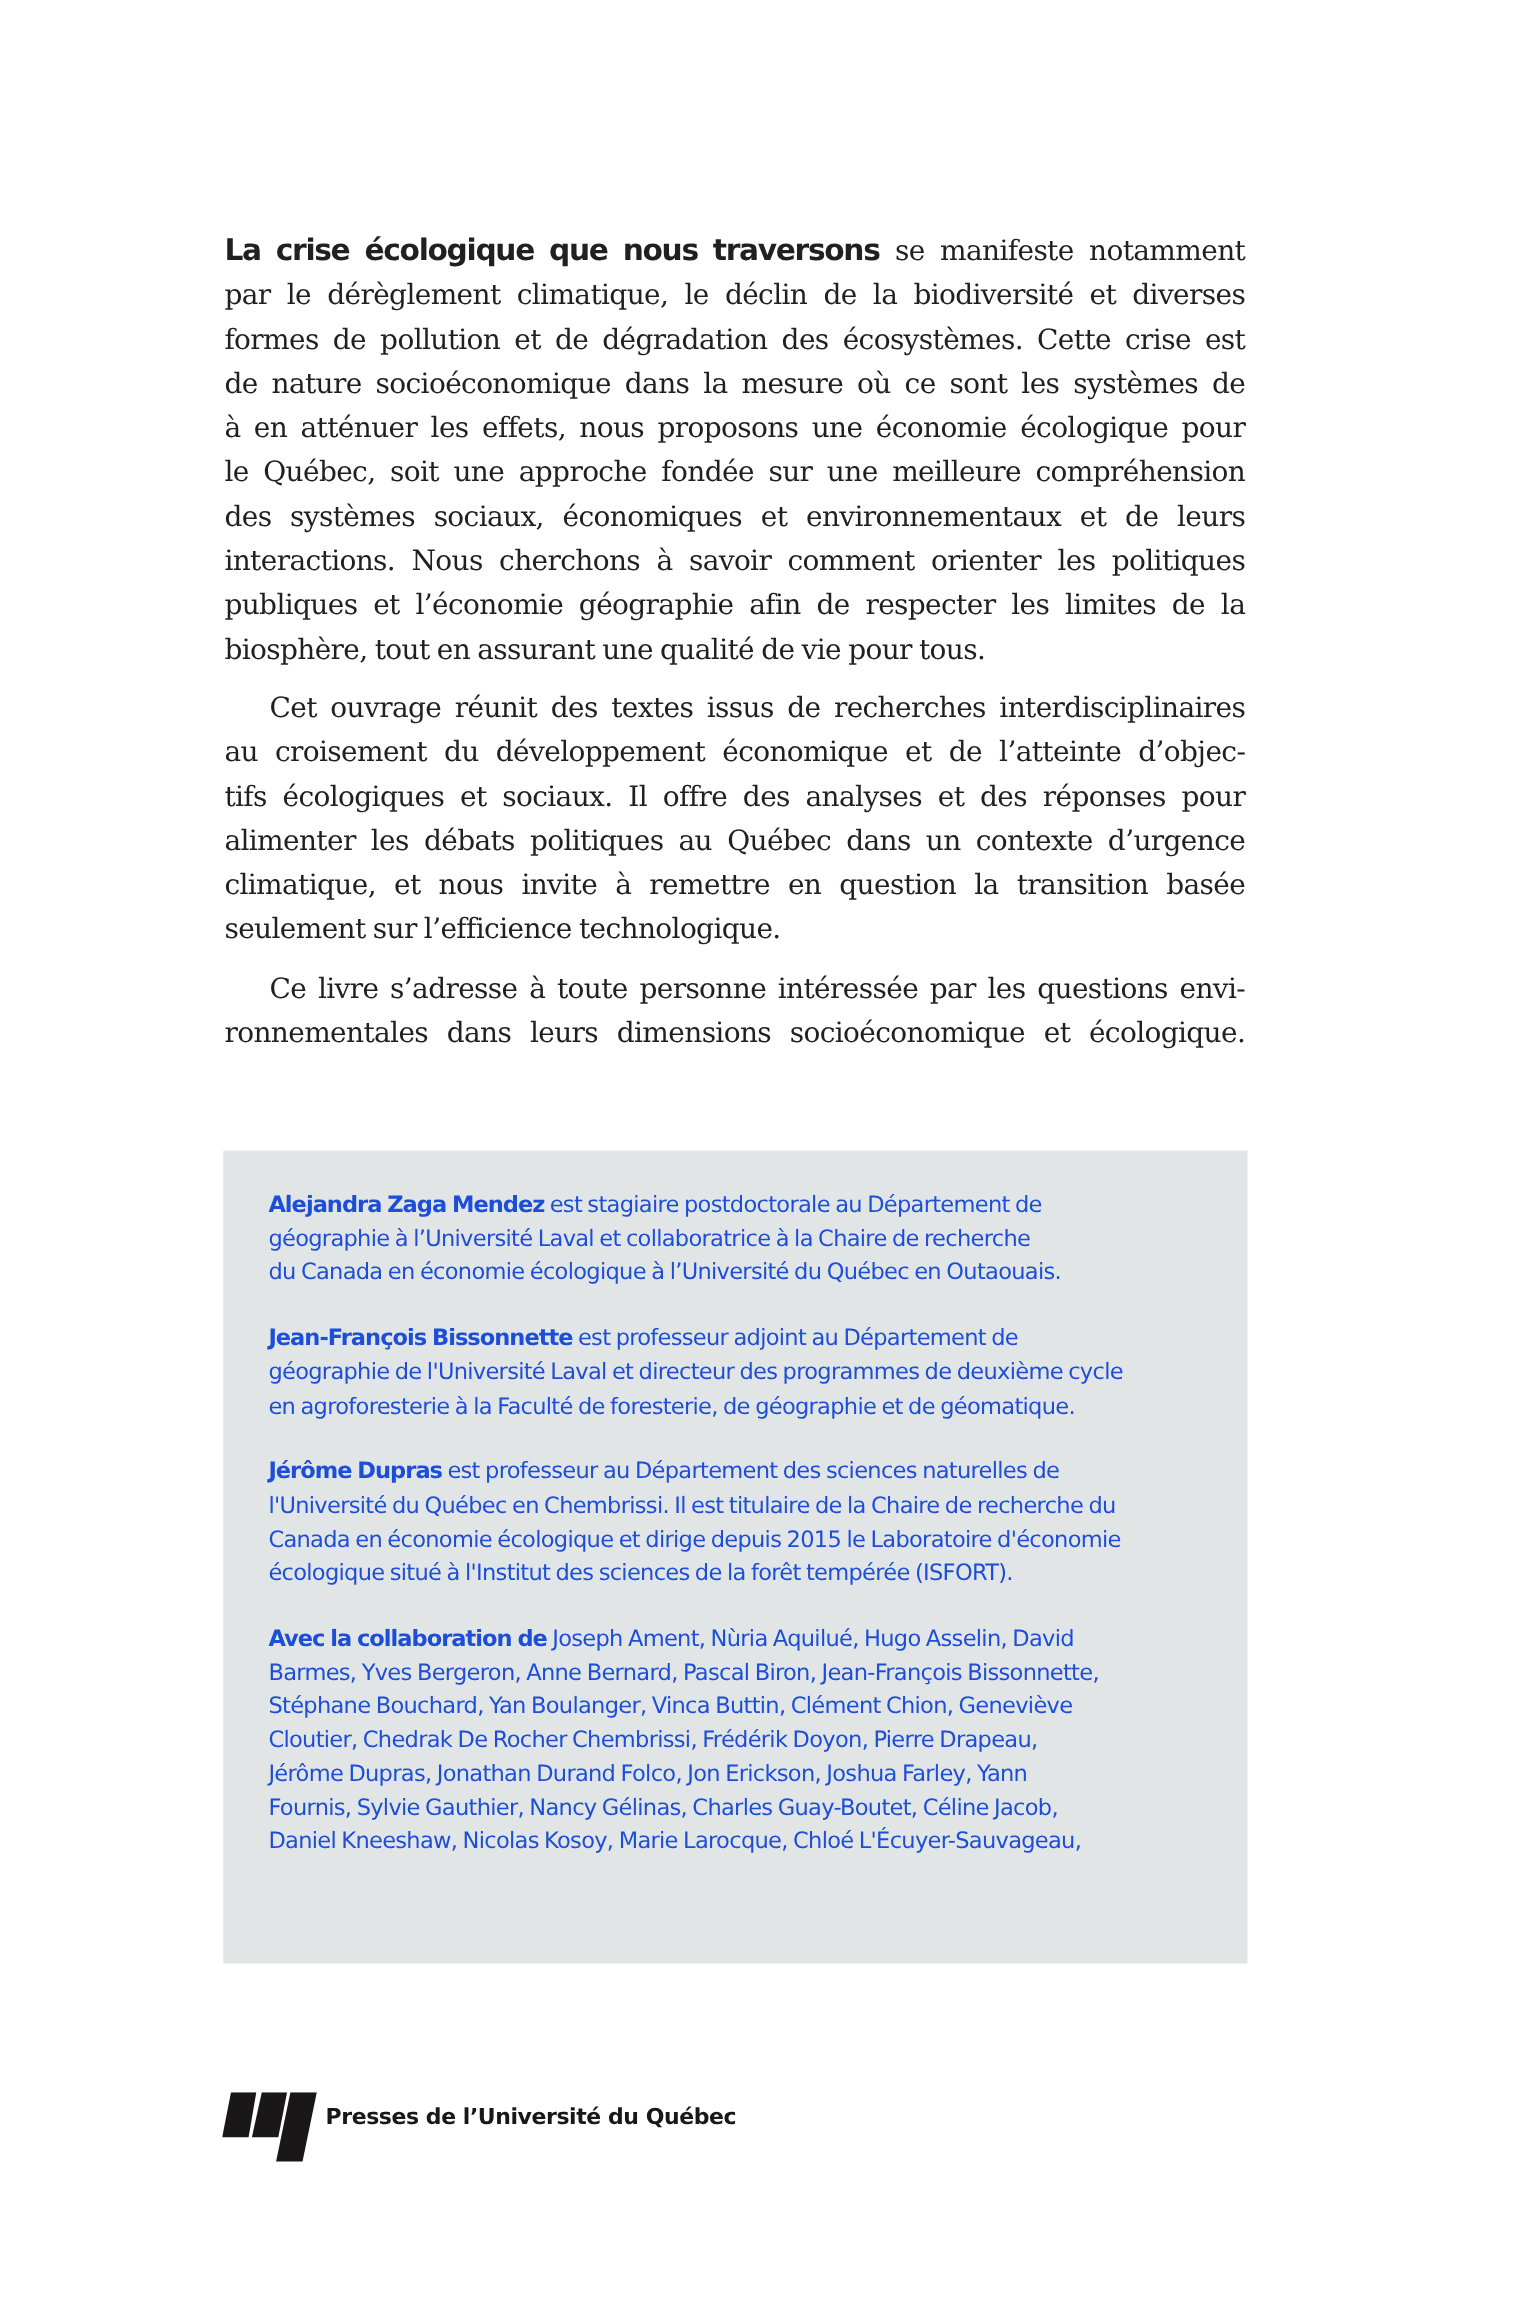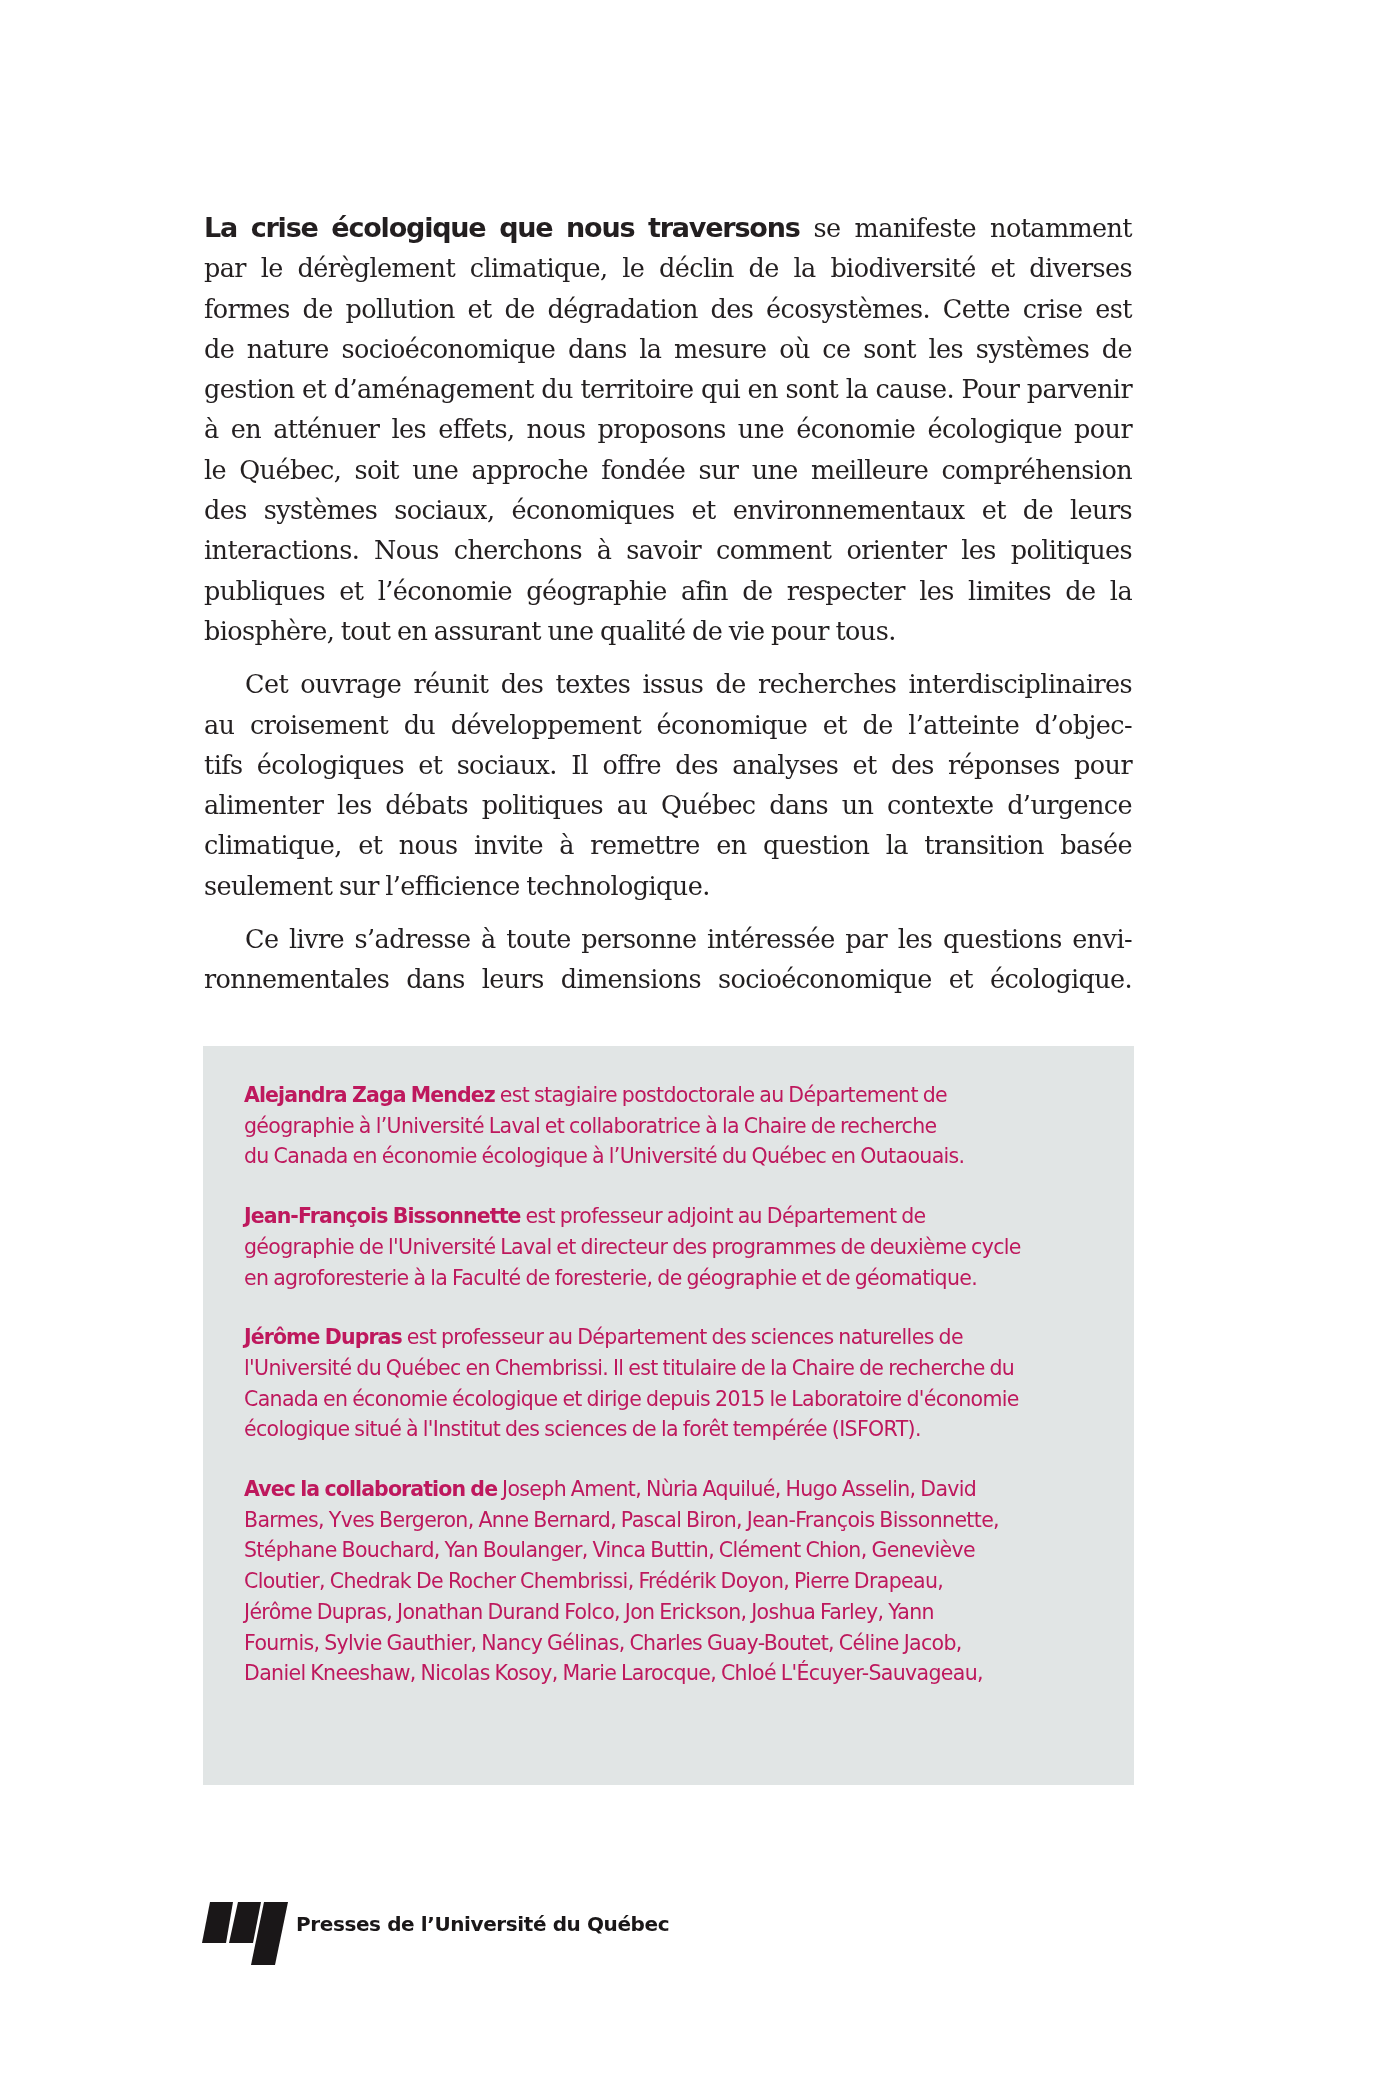--- a/index.html
+++ b/index.html
@@ -66,21 +66,21 @@
   .bio-text {
     position: absolute;
     left: 41px;
     top: 34px;
     width: 860px;
     font-family: "DejaVu Sans", "Liberation Sans", sans-serif;
     font-size: 20.5px;
     line-height: 30.7px;
     letter-spacing: -0.65px;
     word-spacing: -1px;
-    color: #be185d;
+    color: #1d4ed8;
   }
   .bio-text p {
     margin: 0 0 29px 0;
   }
   .bio-text p.collab {
     margin-bottom: 4px;
   }
   .bio-text b {
     font-weight: bold;
     letter-spacing: -0.9px;
@@ -119,21 +119,20 @@
 <body>
 
 <div class="page">
 
   <div class="intro">
     <p>
       <span class="line"><span class="lead">La crise écologique que nous traversons</span><span> se manifeste notamment</span></span>
       <span class="line">par le dérèglement climatique, le déclin de la biodiversité et diverses</span>
       <span class="line">formes de pollution et de dégradation des écosystèmes. Cette crise est</span>
       <span class="line">de nature socioéconomique dans la mesure où ce sont les systèmes de</span>
-      <span class="line">gestion et d’aménagement du territoire qui en sont la cause. Pour parvenir</span>
       <span class="line">à en atténuer les effets, nous proposons une économie écologique pour</span>
       <span class="line">le Québec, soit une approche fondée sur une meilleure compréhension</span>
       <span class="line">des systèmes sociaux, économiques et environnementaux et de leurs</span>
       <span class="line">interactions. Nous cherchons à savoir comment orienter les politiques</span>
       <span class="line">publiques et l’économie géographie afin de respecter les limites de la</span>
       <span class="line last">biosphère, tout en assurant une qualité de vie pour tous.</span>
     </p>
     <p>
       <span class="line" style="padding-left:41px">Cet ouvrage réunit des textes issus de recherches interdisciplinaires</span>
       <span class="line">au croisement du développement économique et de l’atteinte d’objec-</span>

